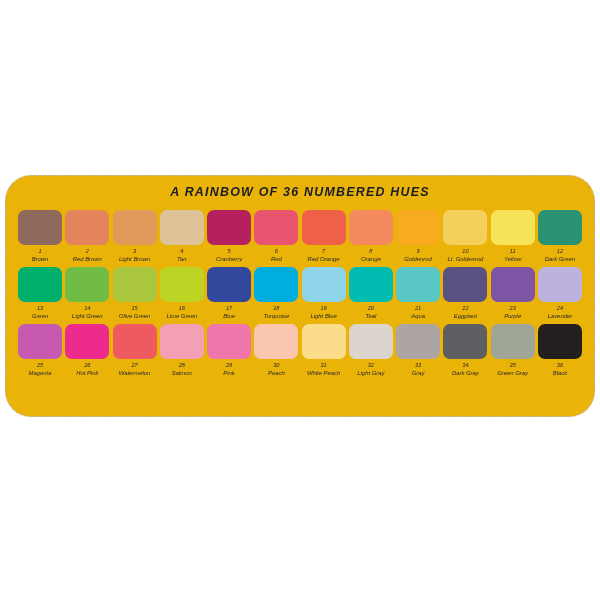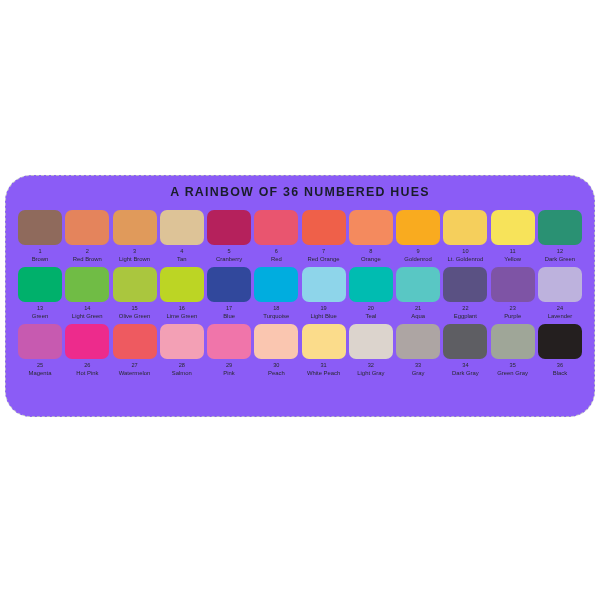--- a/index.html
+++ b/index.html
@@ -14,21 +14,22 @@
 
   #palette-card {
     position: absolute;
     left: 5px;
     top: 175px;
     width: 590px;
     height: 242px;
     box-sizing: border-box;
     border: 1px dashed #b9bcc4;
     border-radius: 26px;
-    background: #8b5cf6;
+    background: #eab308;
+    font-style: italic;
   }
 
   #chart-title {
     text-align: center;
     font-size: 12.4px;
     font-weight: bold;
     letter-spacing: 1.25px;
     color: #191d2b;
     margin-top: 9px;
     white-space: nowrap;

